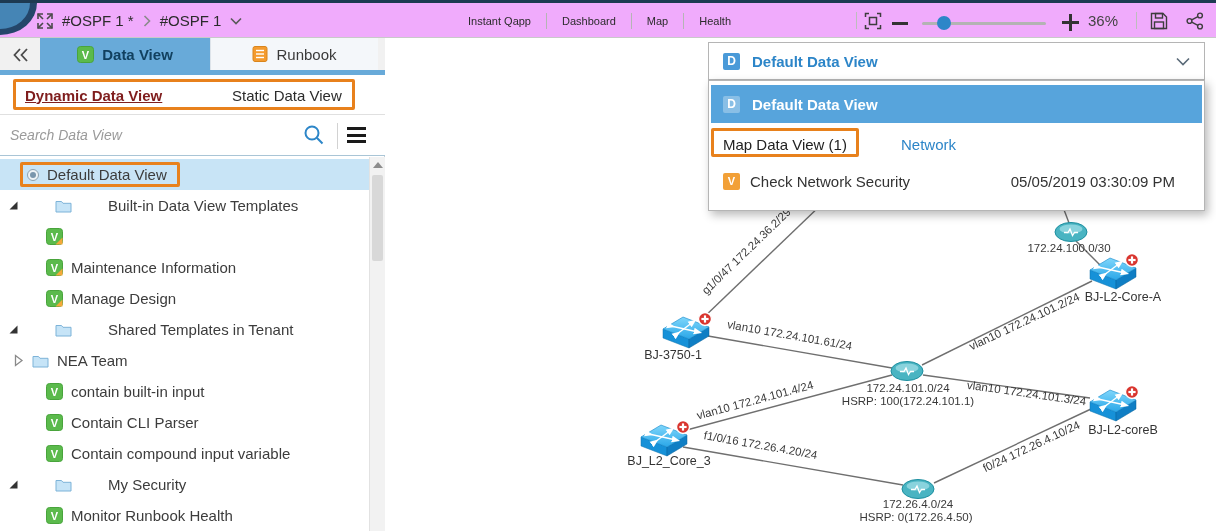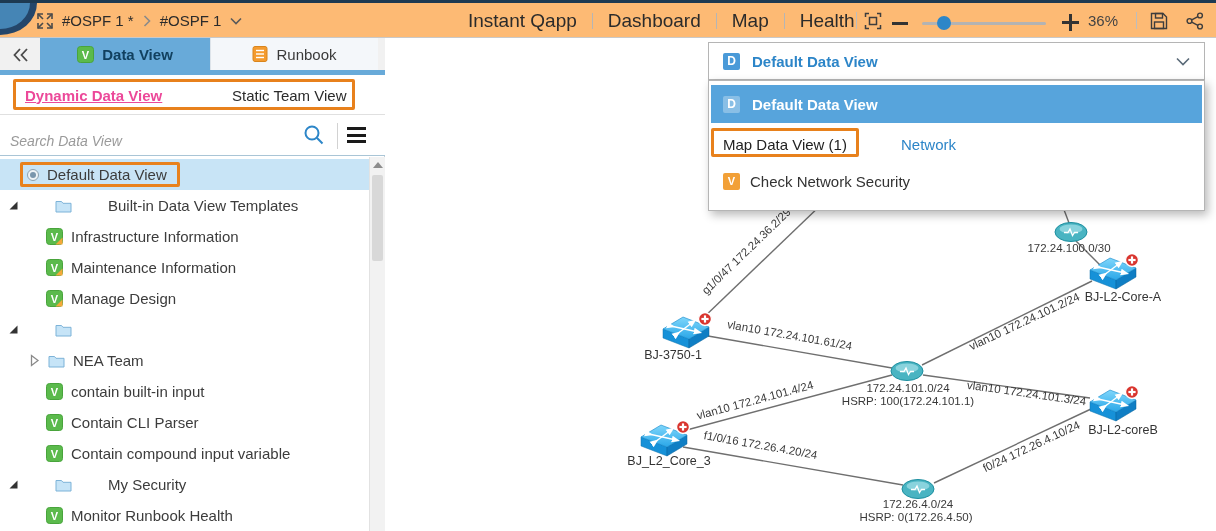--- a/index.html
+++ b/index.html
@@ -3,69 +3,69 @@
 <meta charset="utf-8">
 <style>
   * { margin:0; padding:0; box-sizing:border-box; }
   html,body { width:1216px; height:531px; overflow:hidden; background:#fff;
               font-family:"Liberation Sans","DejaVu Sans",sans-serif; }
   .abs { position:absolute; }
   #stage { position:relative; width:1216px; height:531px; background:#fff; }
 
   
   #topstrip { left:0; top:0; width:1216px; height:3px; background:#1d3a52; }
-  #topbar { left:0; top:3px; width:1216px; height:35px; background:#fdba74;
+  #topbar { left:0; top:3px; width:1216px; height:35px; background:#f0abfc;
             border-bottom:1px solid #c9c9c9; }
   #logo-outer { left:0; top:0; width:37px; height:32px; background:#24466a; border-radius:0 0 100% 0; }
   #logo-inner { left:0; top:0; width:30px; height:26px; background:#4585b5; border-radius:0 0 100% 0; }
   .tb-item { top:0; height:35px; display:flex; align-items:center; color:#2b2b2b; font-size:15px; }
   .vsep { top:9px; width:1px; height:17px; background:#bdbdbd; }
   #breadcrumb { left:62px; gap:9px; }
   #menu { left:468px; gap:15px; }
-  .menu-label { color:#2b2b2b; font-size:19px; cursor:pointer; }
+  .menu-label { color:#2b2b2b; font-size:11px; cursor:pointer; }
   .msep { width:1px; height:16px; background:#b5b5b5; }
   #zoom-text { left:1088px; color:#444; }
   .icon-btn svg { display:block; }
   #slider-track { left:922px; top:19px; width:124px; height:2.5px; background:#b3b3b3; border-radius:2px; }
   #slider-knob { left:937px; top:13px; width:14px; height:14px; border-radius:50%; background:#2d86c8; }
   #minus-btn { left:892px; top:19px; width:16px; height:3px; background:#333; }
   #plus-btn { left:1062px; top:11px; width:17px; height:17px; }
   #plus-btn::before { content:""; position:absolute; left:0; top:7px; width:17px; height:3px; background:#333; }
   #plus-btn::after  { content:""; position:absolute; left:7px; top:0; width:3px; height:17px; background:#333; }
 
   
   #sidebar { left:0; top:38px; width:385px; height:493px; background:#fff; border-right:1px solid #c6d0d8; }
   #tabbar { left:0; top:0; width:385px; height:32px; background:#f1f1f1; }
   #tab-underline { left:0; top:32px; width:385px; height:5px; background:#68aad9; }
   .tab { top:0; height:32px; display:flex; align-items:center; gap:8px; font-size:15px; cursor:pointer; }
   #tab-dataview { left:40px; width:170px; background:#68aad9; color:#11405f; justify-content:center; font-weight:bold; }
   #tab-runbook { left:210px; width:168px; background:#f4f7fa; color:#3a3a3a; justify-content:center; border-left:1px solid #dde4ea; }
   #collapse-btn { left:8px; top:4px; width:26px; height:26px; display:flex; align-items:center; justify-content:center; }
 
   #toggle-row { left:0; top:37px; width:385px; height:40px; background:#fff; border-bottom:1px solid #e0e0e0; }
-  #dyn-toggle { left:25px; top:0; height:40px; display:flex; align-items:center; font-size:15px; color:#ec4899; text-decoration:underline; font-weight:bold; }
+  #dyn-toggle { left:25px; top:0; height:40px; display:flex; align-items:center; font-size:15px; color:#7f1d1d; text-decoration:underline; font-weight:bold; }
   #stat-toggle { left:232px; top:0; height:40px; display:flex; align-items:center; font-size:15px; color:#2b2b2b; }
 
   #search-row { left:0; top:77px; width:385px; height:41px; border-bottom:1px solid #a9c5d6; background:#fff; }
-  #search-input { left:10px; top:12px; width:280px; height:28px; border:none; outline:none;
+  #search-input { left:10px; top:6px; width:280px; height:28px; border:none; outline:none;
                   font-style:italic; font-size:14px; color:#0c4a6e; font-family:"Liberation Sans",sans-serif; }
   #search-input::placeholder { color:#9a9a9a; font-style:italic; }
   #search-divider { left:337px; top:8px; width:1px; height:26px; background:#d2d2d2; }
   #search-btn { left:303px; top:9px; }
   #hamburger { left:347px; top:12px; width:19px; height:16px; }
   #hamburger i { display:block; height:3px; background:#1a1a1a; margin-bottom:3.5px; }
 
   #tree { left:0; top:119px; width:369px; height:374px; background:#fff; }
   .trow { position:absolute; left:0; width:369px; height:31px; display:flex; align-items:center; gap:8px;
           font-size:15px; color:#3c3c3c; cursor:pointer; }
   .trow.sel { background:#c8e4f6; }
   .p-def { padding-left:27px; }
   .p-root { padding-left:8px;gap:36px; }
   .p-child { padding-left:46px; }
-  .p-childfolder { padding-left:29px; }
+  .p-childfolder { padding-left:13px; }
   .radio { width:12px; height:12px; border-radius:50%; border:1px solid #8da2b0; background:#eef3f6;
            display:flex; align-items:center; justify-content:center; }
   .radio i { width:6px; height:6px; border-radius:50%; background:#7a96ac; }
 
   #scrollbar { left:369px; top:119px; width:16px; height:374px; background:#f2f2f2; border-left:1px solid #e2e2e2; }
   #scroll-up { left:3px; top:5px; width:0; height:0; border-left:5px solid transparent; border-right:5px solid transparent; border-bottom:6px solid #8d8d8d; }
   #scroll-thumb { left:2px; top:18px; width:11px; height:86px; background:#d8d8d8; border-radius:2px; }
 
   
   .ann { position:absolute; border:3px solid #e8811c; border-radius:2px; pointer-events:none; z-index:30; }
@@ -190,21 +190,21 @@
           <line x1="4" y1="8" x2="12" y2="8" stroke="#fff" stroke-width="1.4"></line>
           <line x1="4" y1="11.5" x2="12" y2="11.5" stroke="#fff" stroke-width="1.4"></line>
         </svg>
         <span>Runbook</span>
       </div>
     </div>
     <div class="abs" id="tab-underline"></div>
 
     <div class="abs" id="toggle-row">
       <div class="abs" id="dyn-toggle">Dynamic Data View</div>
-      <div class="abs" id="stat-toggle">Static Team View</div>
+      <div class="abs" id="stat-toggle">Static Data View</div>
       <div class="ann" style="left:13px; top:4px; width:342px; height:31px;"></div>
     </div>
 
     <div class="abs" id="search-row">
       <input class="abs" id="search-input" placeholder="Search Data View" style="">
       <div class="abs icon-btn" id="search-btn">
         <svg width="22" height="22" viewBox="0 0 22 22" fill="none" stroke="#2d86c8" stroke-width="2">
           <circle cx="9" cy="9" r="6.5"></circle>
             <line x1="13.8" y1="13.8" x2="19.5" y2="19.5"></line>
           </svg>
@@ -236,21 +236,20 @@
           </svg>
         <span>Built-in Data View Templates</span>
       </div>
 
       <div class="trow p-child" style="top:64px;">
         <svg width="17" height="17" viewBox="0 0 17 17">
           <rect x="0.5" y="0.5" width="16" height="16" rx="3" fill="#5bba4c" stroke="#49a43c"></rect>
           <text x="8.5" y="12.5" text-anchor="middle" font-size="11" font-weight="bold" fill="#fff">V</text>
           <polygon points="16.5,9.5 16.5,16.5 9.5,16.5" fill="#f5a83a"></polygon>
         </svg>
-        <span>Infrastructure Information</span>
       </div>
 
       <div class="trow p-child" style="top:95px;">
         <svg width="17" height="17" viewBox="0 0 17 17">
           <rect x="0.5" y="0.5" width="16" height="16" rx="3" fill="#5bba4c" stroke="#49a43c"></rect>
           <text x="8.5" y="12.5" text-anchor="middle" font-size="11" font-weight="bold" fill="#fff">V</text>
           <polygon points="16.5,9.5 16.5,16.5 9.5,16.5" fill="#f5a83a"></polygon>
         </svg>
         <span>Maintenance Information</span>
       </div>
@@ -264,20 +263,21 @@
         <span>Manage Design</span>
       </div>
 
       <div class="trow p-root" style="top:157px;">
         <svg width="11" height="11" viewBox="0 0 11 11">
             <polygon points="1.5,9.5 9.5,9.5 9.5,1.5" fill="#333"></polygon>
           </svg>
         <svg width="17" height="14" viewBox="0 0 17 14">
           <path d="M1 2.5 L6.5 2.5 L8 4.3 L16 4.3 L16 13 L1 13 Z" fill="#c6e4f7" stroke="#7db3d8"></path>
           </svg>
+        <span>Shared Templates in Tenant</span>
       </div>
 
       <div class="trow p-childfolder" style="top:188px;">
         <svg width="11" height="13" viewBox="0 0 11 13">
             <polygon points="2.5,1.5 2.5,11.5 9,6.5" fill="none" stroke="#8a8a8a" stroke-width="1.3"></polygon>
           </svg>
         <svg width="17" height="14" viewBox="0 0 17 14">
           <path d="M1 2.5 L6.5 2.5 L8 4.3 L16 4.3 L16 13 L1 13 Z" fill="#c6e4f7" stroke="#7db3d8"></path>
           </svg>
         <span>NEA Team</span>
@@ -418,17 +418,18 @@
         <span>Default Data View</span>
       </div>
       <div class="abs" id="dv-section">Map Data View (1)</div>
       <div class="ann" style="left:2px; top:47px; width:148px; height:29px;"></div>
       <div class="abs" id="dv-manage">Network</div>
       <div class="abs" id="dv-item">
         <span class="vsq-orange">
             <span>V</span>
           </span>
         <span>Check Network Security</span>
+        <span class="ts">05/05/2019 03:30:09 PM</span>
       </div>
     </div>
   </div>
 
 </div>
 
 </body></html>

